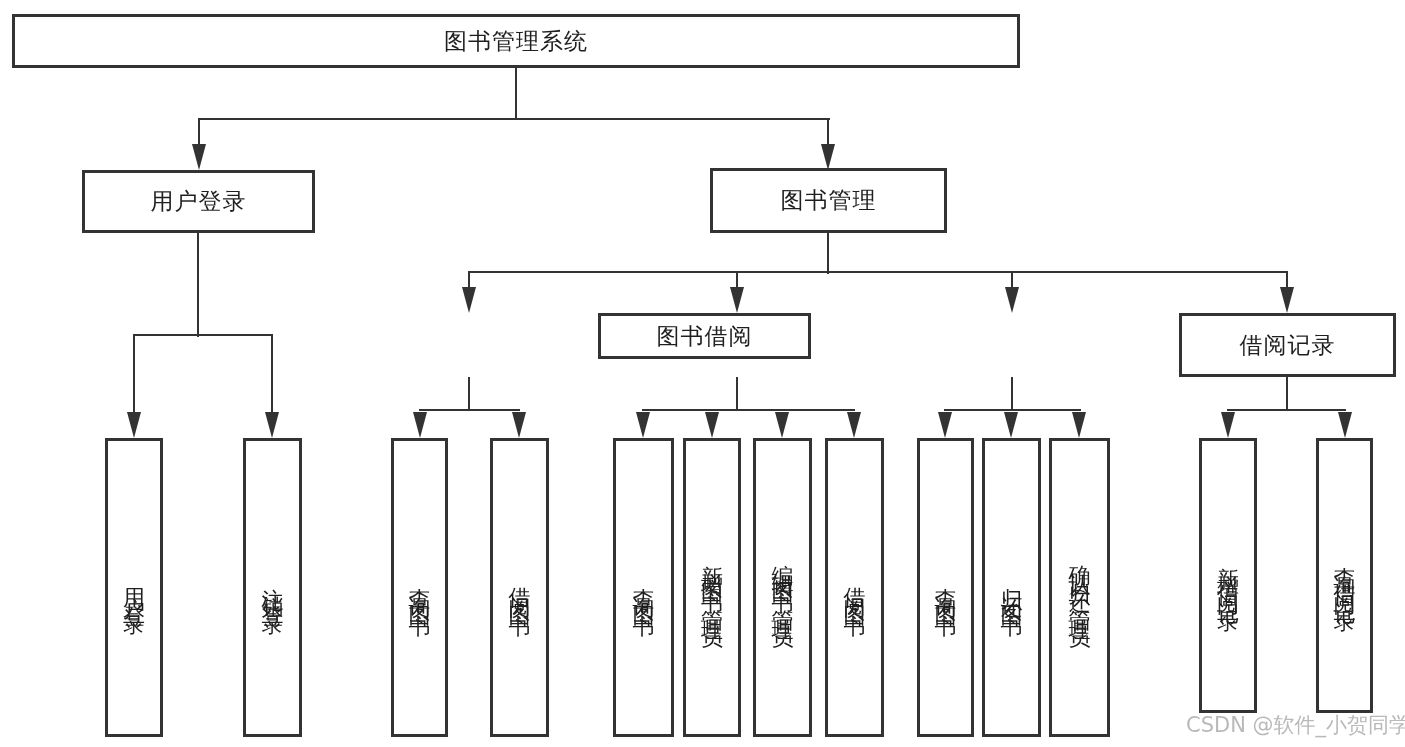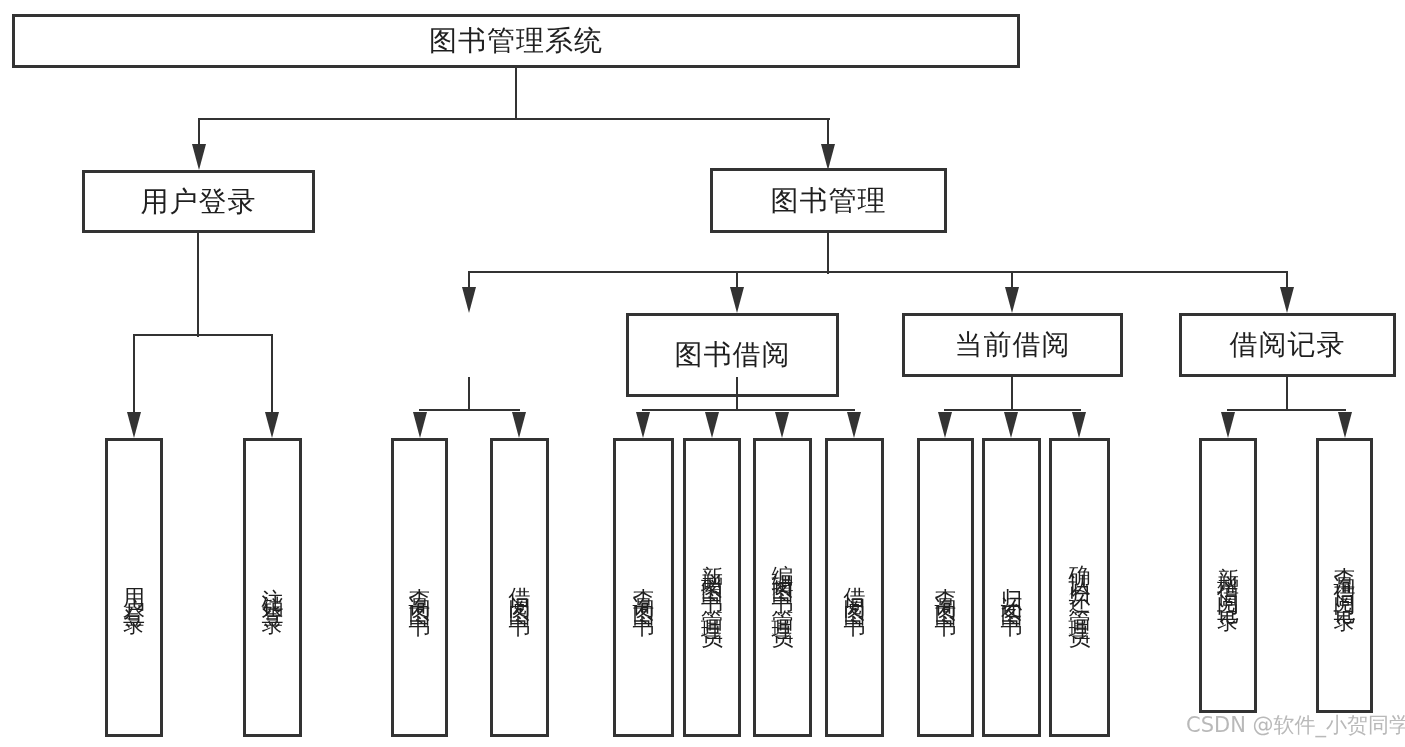--- a/index.html
+++ b/index.html
@@ -4,21 +4,21 @@
 <style>
   html,body{margin:0;padding:0;background:#fff;}
   .canvas{
     position:relative;width:1405px;height:747px;background:#ffffff;overflow:hidden;
     font-family:"DejaVu Sans","Liberation Sans",sans-serif;
   }
   .box{
     position:absolute;background:#ffffff;border:3px solid #333333;box-sizing:border-box;
     display:flex;align-items:center;justify-content:center;color:#1f1f1f;
   }
-  .box.h span{font-size:28px;letter-spacing:1px;white-space:nowrap;font-family:Liberation Serif, serif;}
+  .box.h span{font-size:23px;letter-spacing:1px;white-space:nowrap;font-family:Liberation Serif, serif;}
   .box.v span{
     writing-mode:vertical-rl;text-orientation:mixed;
     font-size:22px;letter-spacing:9px;line-height:1.1;white-space:nowrap;
   }
   .vline{position:absolute;width:2px;background:#333333;}
   .hline{position:absolute;height:2px;background:#333333;}
   .arrow{position:absolute;width:0;height:0;
     border-left:7px solid transparent;border-right:7px solid transparent;
     border-top:26px solid #333333;}
   .watermark{
@@ -60,25 +60,22 @@
   <div class="hline" style="left:468px;top:271px;width:820px"></div>
   <div class="vline" style="left:468px;top:271px;height:20px"></div>
   <div class="arrow" style="left:462px;top:287px"></div>
   <div class="vline" style="left:736px;top:271px;height:20px"></div>
   <div class="arrow" style="left:730px;top:287px"></div>
   <div class="vline" style="left:1011px;top:271px;height:20px"></div>
   <div class="arrow" style="left:1005px;top:287px"></div>
   <div class="vline" style="left:1286px;top:271px;height:20px"></div>
   <div class="arrow" style="left:1280px;top:287px"></div>
 
-  <div class="box h" style="left:626px;top:313px;width:213px;height:84px">
+  <div class="box h" style="left:598px;top:313px;width:213px;height:46px">
     <span>图书借阅</span>
-  </div>
-  <div class="box h" style="left:902px;top:313px;width:221px;height:64px">
-    <span>当前借阅</span>
   </div>
   <div class="box h" style="left:1179px;top:313px;width:217px;height:64px">
     <span>借阅记录</span>
   </div>
 
   <div class="vline" style="left:468px;top:377px;height:34px"></div>
   <div class="hline" style="left:419px;top:409px;width:101px"></div>
   <div class="arrow" style="left:413px;top:412px"></div>
   <div class="arrow" style="left:512px;top:412px"></div>
 

